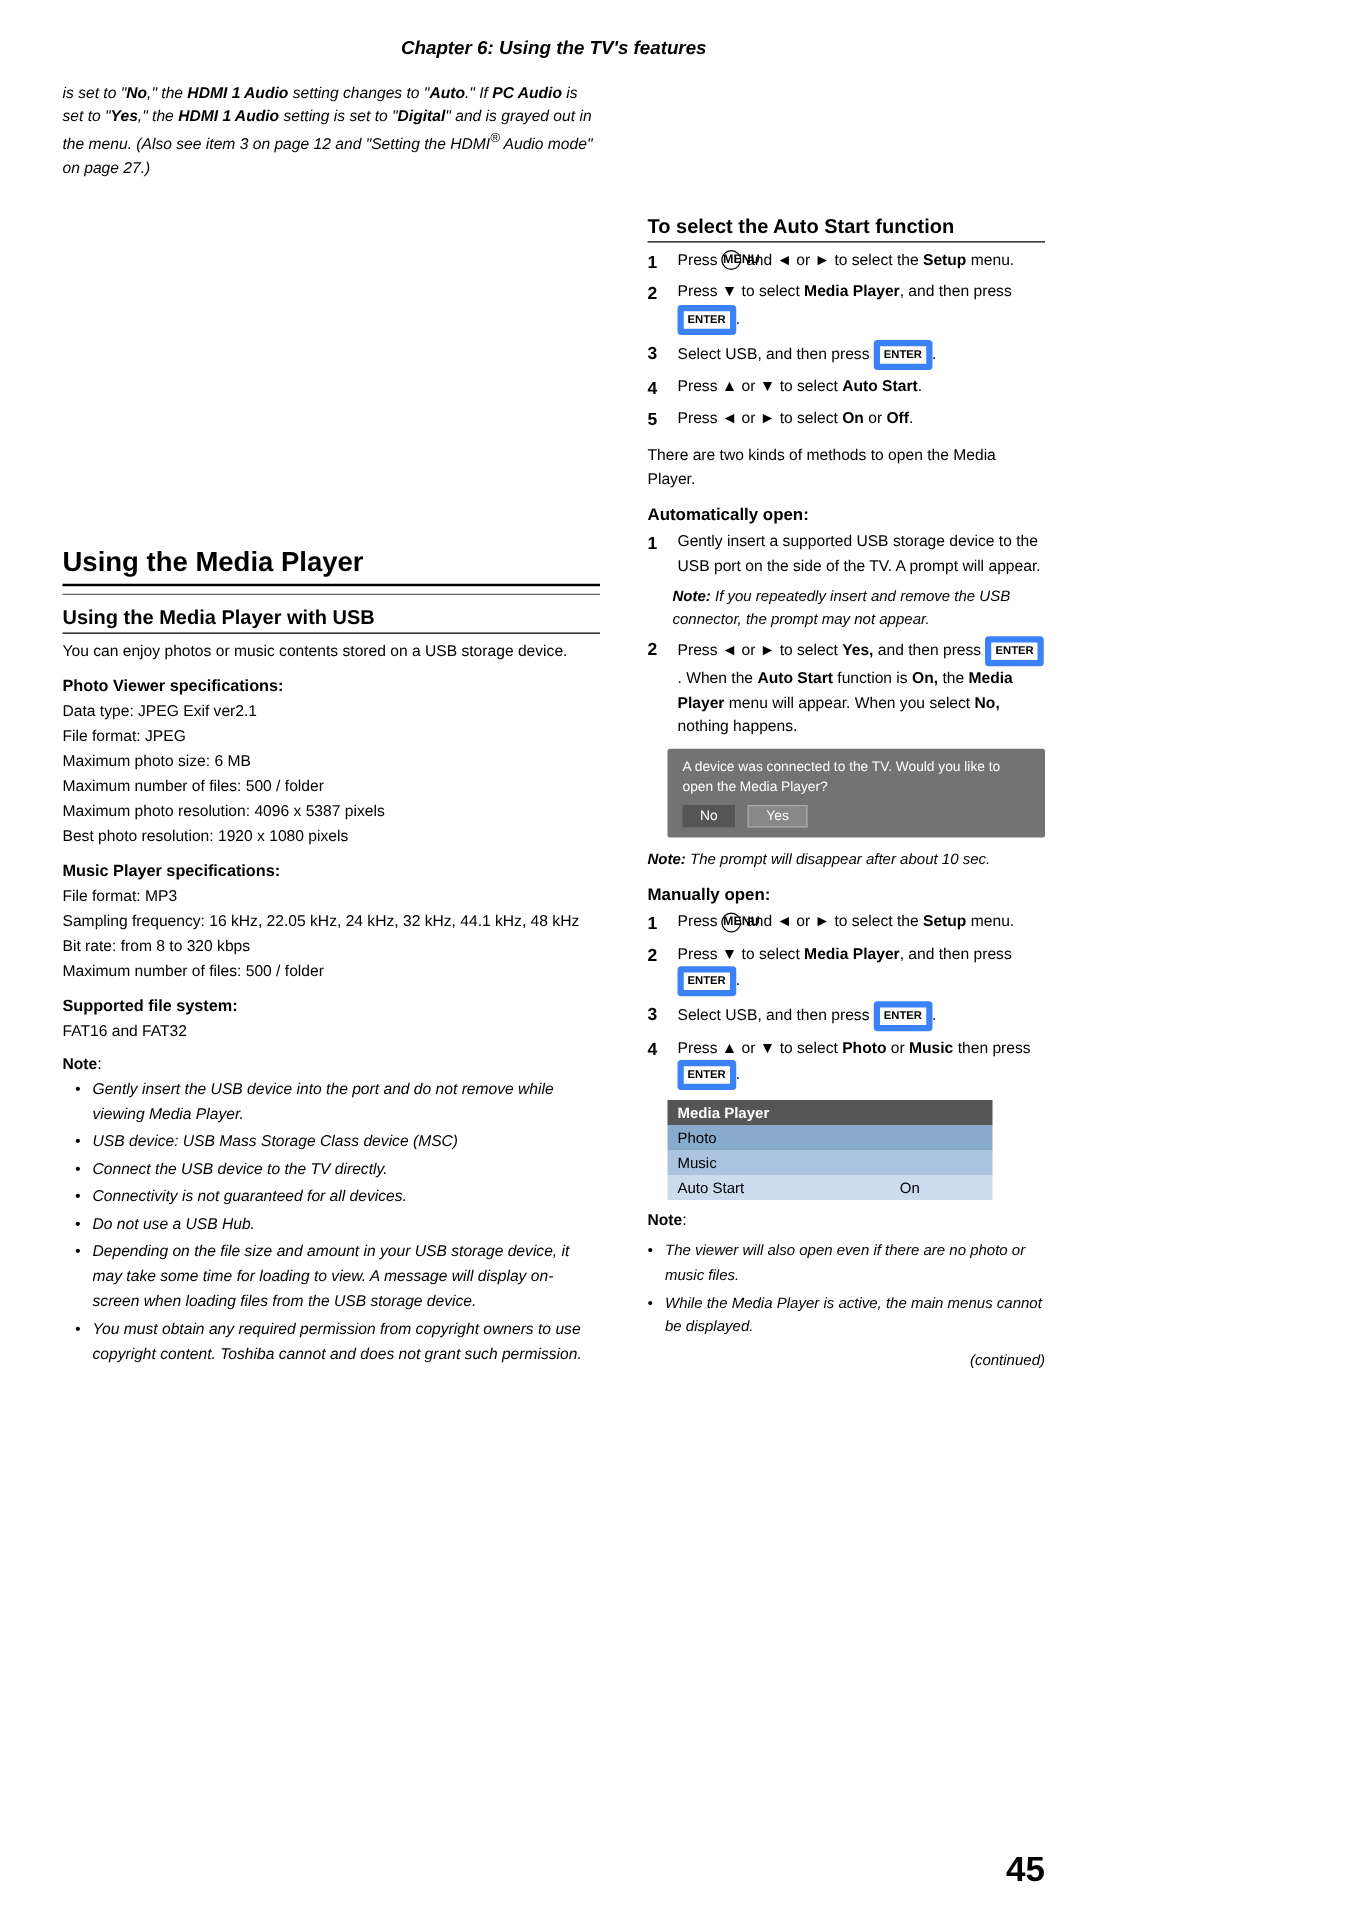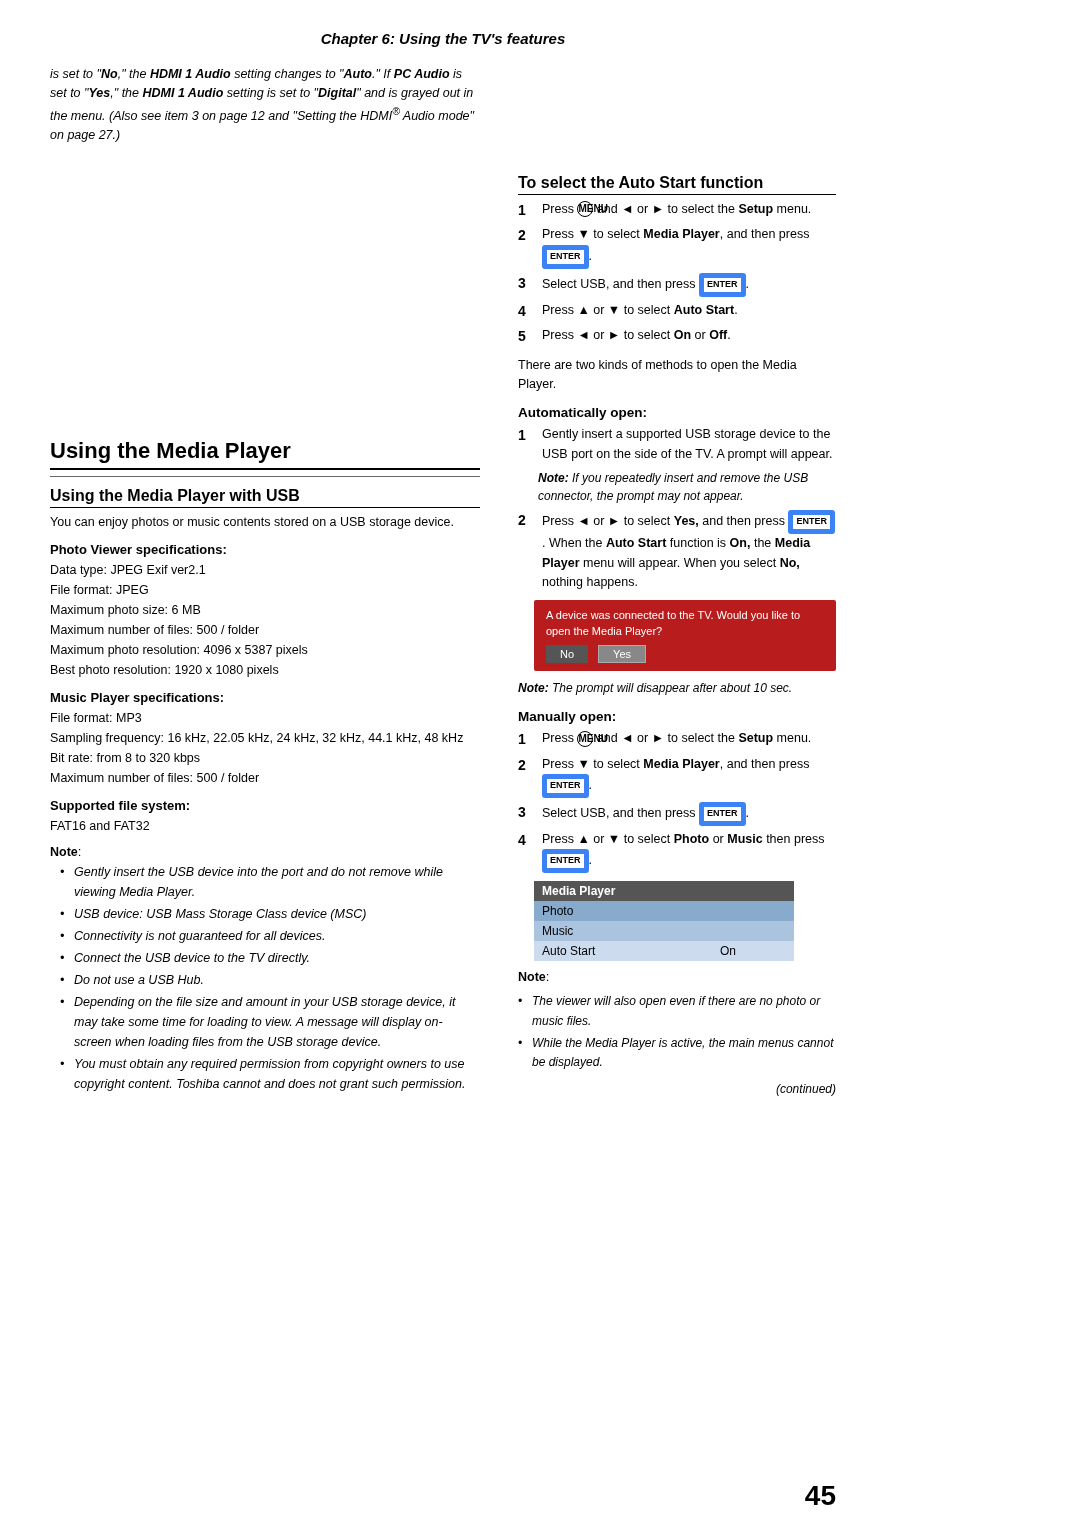--- a/index.html
+++ b/index.html
@@ -154,21 +154,21 @@
     }
 
     .note-italic {
       font-style: italic;
       font-size: 12px;
       margin: 5px 0 5px 20px;
       line-height: 1.5;
     }
 
     .prompt-box {
-      background: #b91c1c;
+      background: #737373;
       color: #fff;
       font-size: 11px;
       padding: 8px 12px;
       margin: 8px 0 8px 16px;
       max-width: 340px;
       border-radius: 2px;
     }
     .prompt-box .prompt-text {
       margin-bottom: 6px;
       line-height: 1.4;
@@ -301,22 +301,22 @@
       </div>
 
       <h4 class="subhead">Supported file system:</h4>
       <div class="specs-list">FAT16 and FAT32</div>
 
       <div style="margin-top:8px;">
         <span class="note-label">Note</span><span>:</span>
         <ul class="bullet-list">
           <li>Gently insert the USB device into the port and do not remove while viewing Media Player.</li>
           <li>USB device: USB Mass Storage Class device (MSC)</li>
+          <li>Connect the USB device to the TV directly.</li>
           <li>Connectivity is not guaranteed for all devices.</li>
-          <li>Connect the USB device to the TV directly.</li>
           <li>Do not use a USB Hub.</li>
           <li>Depending on the file size and amount in your USB storage device, it may take some time for loading to view. A message will display on-screen when loading files from the USB storage device.</li>
           <li>You must obtain any required permission from copyright owners to use copyright content. Toshiba cannot and does not grant such permission.</li>
         </ul>
       </div>
 
     </div>
 
     <div class="col-right">
 

